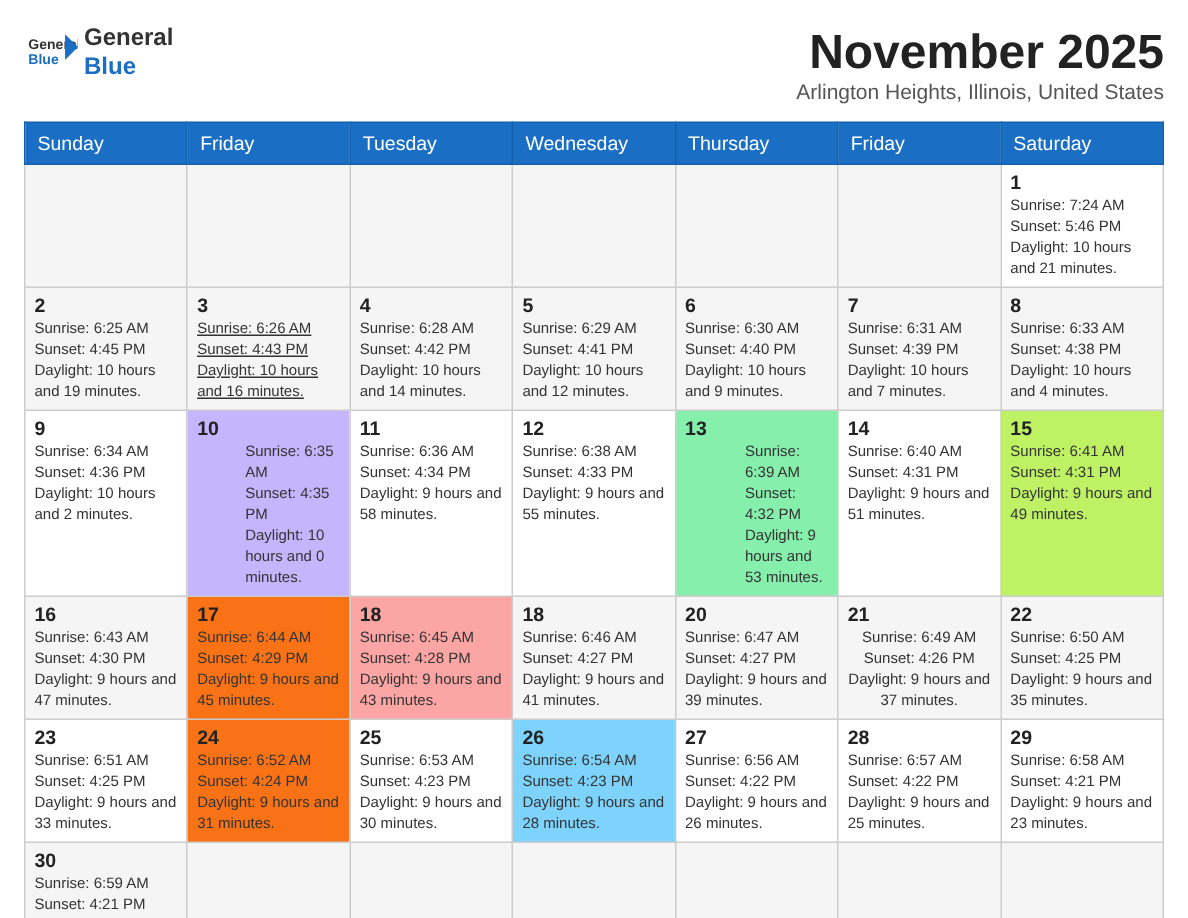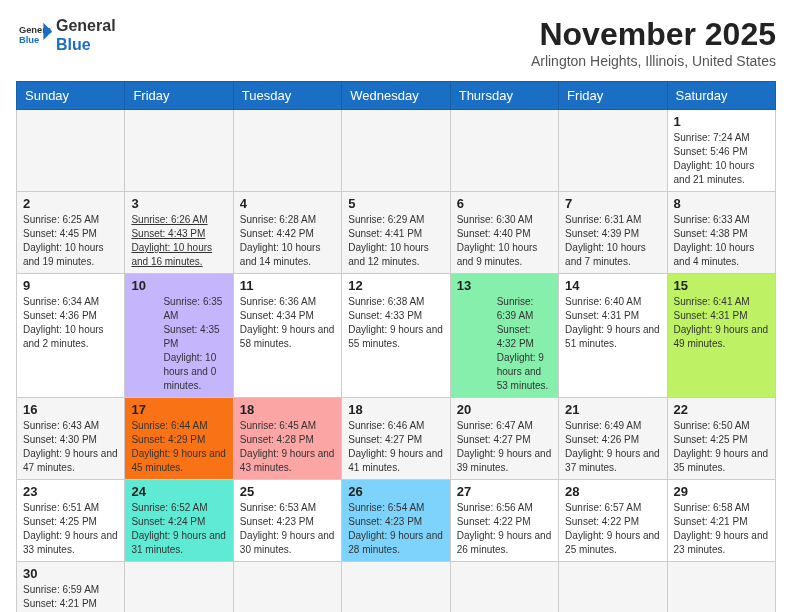--- a/index.html
+++ b/index.html
@@ -245,39 +245,39 @@
 Daylight: 9 hours and 41 minutes.</div>
         </td>
         <td style="background: rgb(245, 245, 245);">
           <div class="day-number">20</div>
           <div class="day-info" style="white-space: pre-line;">Sunrise: 6:47 AM
 Sunset: 4:27 PM
 Daylight: 9 hours and 39 minutes.</div>
         </td>
         <td style="background: rgb(245, 245, 245);">
           <div class="day-number">21</div>
-          <div class="day-info" style="white-space: pre-line;">Sunrise: 6:49 AM
+          <div class="day-info" style="white-space: pre-line; text-align: center;">Sunrise: 6:49 AM
 Sunset: 4:26 PM
 Daylight: 9 hours and 37 minutes.</div>
         </td>
         <td style="background: rgb(245, 245, 245);">
           <div class="day-number">22</div>
           <div class="day-info" style="white-space: pre-line;">Sunrise: 6:50 AM
 Sunset: 4:25 PM
 Daylight: 9 hours and 35 minutes.</div>
         </td>
       </tr>
       <tr>
         <td style="background: rgb(255, 255, 255);">
           <div class="day-number">23</div>
           <div class="day-info" style="white-space: pre-line;">Sunrise: 6:51 AM
 Sunset: 4:25 PM
 Daylight: 9 hours and 33 minutes.</div>
         </td>
-        <td style="background: #5eead4;">
+        <td style="background: #f97316;">
           <div class="day-number">24</div>
           <div class="day-info" style="white-space: pre-line;">Sunrise: 6:52 AM
 Sunset: 4:24 PM
 Daylight: 9 hours and 31 minutes.</div>
         </td>
         <td style="background: rgb(255, 255, 255);">
           <div class="day-number">25</div>
           <div class="day-info" style="white-space: pre-line;">Sunrise: 6:53 AM
 Sunset: 4:23 PM
 Daylight: 9 hours and 30 minutes.</div>

